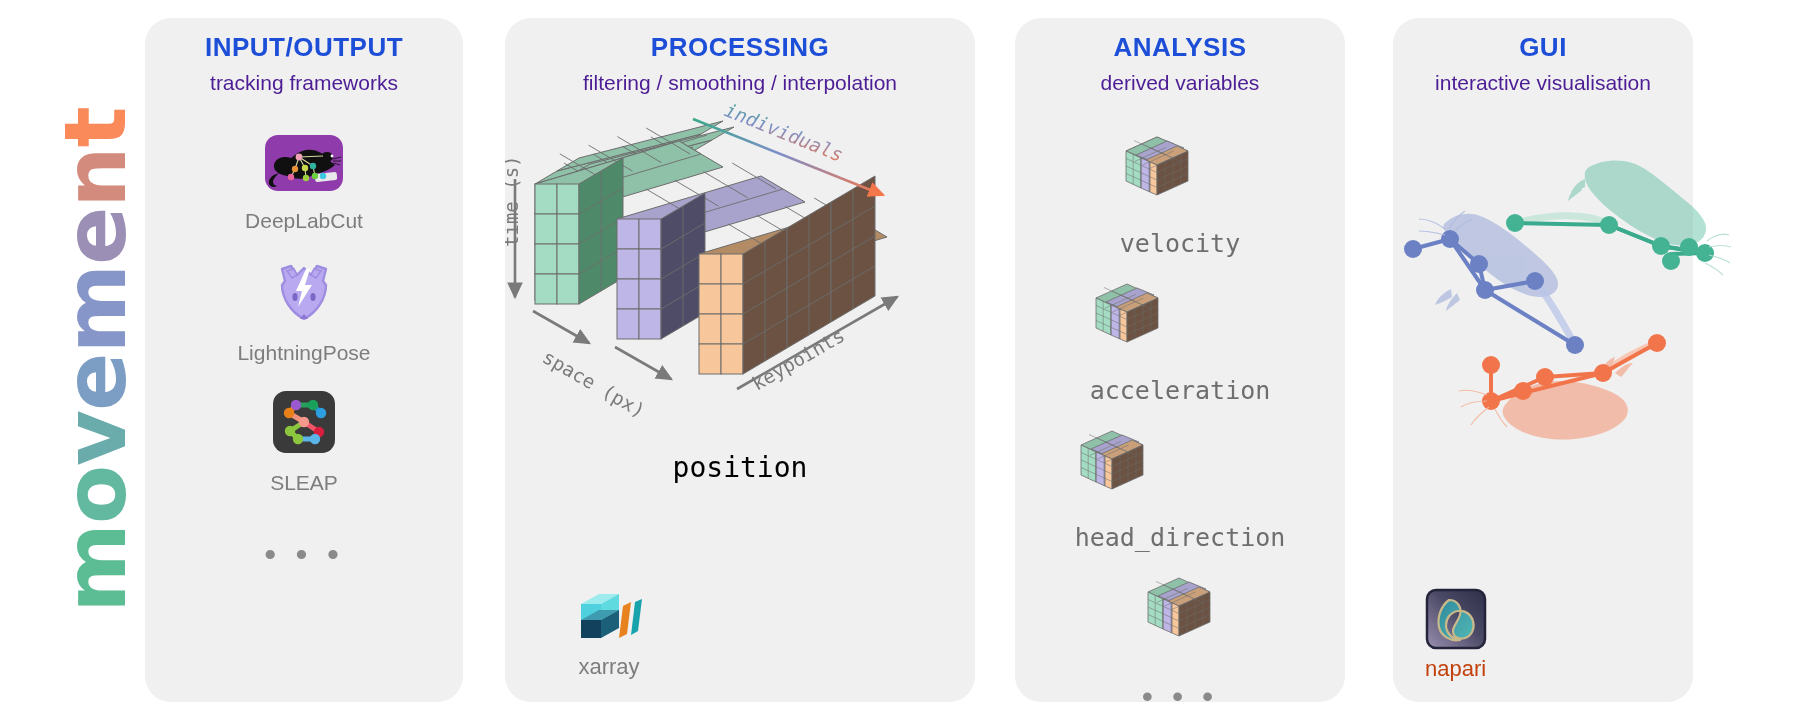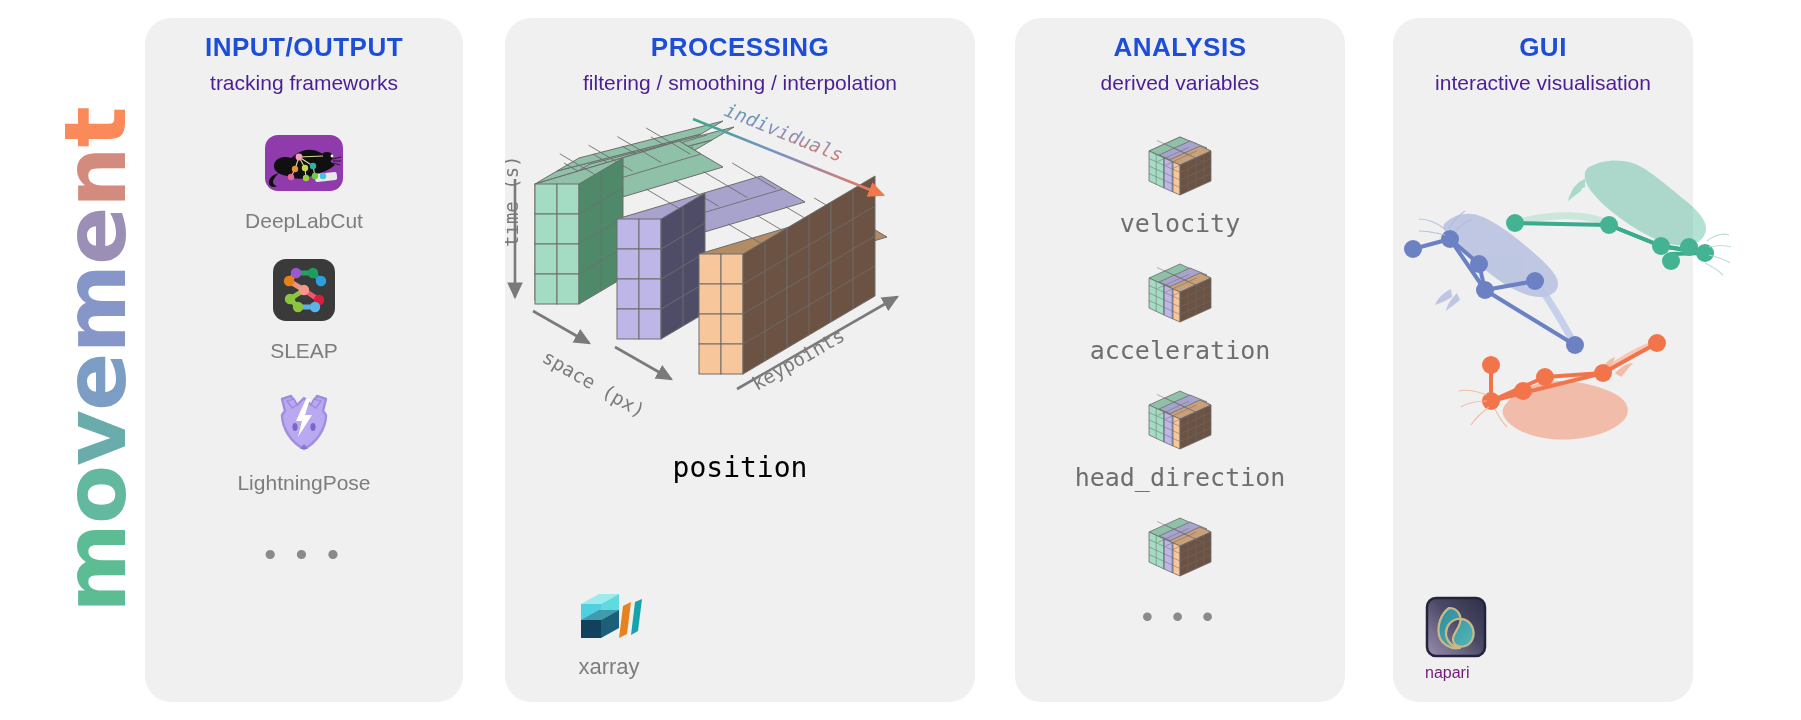--- a/index.html
+++ b/index.html
@@ -41,28 +41,28 @@
 
   
   .cube-area{position:relative;width:470px;height:330px;margin-top:4px;}
   .position-lbl{text-align:center;font-size:28px;color:#000000;
                 font-family:"DejaVu Sans Mono",monospace;margin-top:22px;}
   .xarray-wrap{position:absolute;left:32px;bottom:22px;display:flex;flex-direction:column;align-items:center;margin-left:38px;}
   .xarray-lbl{font-size:22px;color:#7d7d7d;margin-top:2px;}
 
   
   .an-list{margin-top:36px;display:flex;flex-direction:column;align-items:center;gap:20px;}
-  .an-item{display:flex;flex-direction:column;align-items:center;}
+  .an-item{display:flex;flex-direction:column;align-items:flex-start;gap:20px;}
   .an-lbl{font-size:25px;color:#6e6e6e;font-family:"DejaVu Sans Mono",monospace;margin-top:4px;}
   .an-dots{font-size:32px;color:#8a8a8a;letter-spacing:5px;line-height:1;margin-top:14px;}
 
   
   .gui-canvas{position:relative;width:368px;height:430px;margin-top:6px;}
   .napari-wrap{position:absolute;left:32px;bottom:20px;display:flex;flex-direction:column;align-items:flex-start;}
-  .napari-lbl{font-size:16px;color:#701a75;margin-top:2px;}
+  .napari-lbl{font-size:22px;color:#c2410c;margin-top:2px;}
 </style>
 </head>
 <body>
 
 <div class="stage">
 
   <div class="logo-wrap">
     <div class="logo-rot">
       <div class="logo-text" id="brand-letters"><span style="color: rgb(92, 189, 149);">m</span><span style="color: rgb(99, 185, 160);">o</span><span style="color: rgb(106, 172, 171);">v</span><span style="color: rgb(125, 158, 196);">e</span><span style="color: rgb(134, 150, 200);">m</span><span style="color: rgb(156, 143, 181);">e</span><span style="color: rgb(210, 139, 124);">n</span><span style="color: rgb(250, 138, 90);">t</span></div>
     </div>
@@ -102,63 +102,63 @@
                 <circle cx="50" cy="41" r="3.2" fill="#6bcf3e"></circle>
                 <circle cx="58" cy="41" r="3.2" fill="#3ec8e0"></circle>
               </g>
             </g>
           </svg>
         </div>
         <div class="fw-label">DeepLabCut</div>
       </div>
 
       <div class="fw">
-        <div class="sleap-box">
-          <svg width="62" height="62" viewBox="0 0 62 62">
-            <g stroke-width="5" stroke-linecap="round" fill="none">
-              <line x1="23" y1="14" x2="40" y2="14" stroke="#27a05e"></line>
-              <line x1="40" y1="14" x2="48" y2="22" stroke="#1f8fc9"></line>
-              <line x1="23" y1="14" x2="16" y2="22" stroke="#e8801a"></line>
-              <line x1="16" y1="22" x2="31" y2="31" stroke="#f08f7a"></line>
-              <line x1="31" y1="31" x2="46" y2="41" stroke="#f0556a"></line>
-              <line x1="31" y1="31" x2="17" y2="40" stroke="#8cc63f"></line>
-              <line x1="17" y1="40" x2="25" y2="48" stroke="#8cc63f"></line>
-              <line x1="25" y1="48" x2="42" y2="48" stroke="#5ab4e8"></line>
-              <line x1="46" y1="41" x2="42" y2="48" stroke="#d81e3c"></line>
-            </g>
-            <g>
-              <circle cx="23" cy="14" r="5.2" fill="#9b59d0"></circle>
-              <circle cx="40" cy="14" r="5.2" fill="#1aa05a"></circle>
-              <circle cx="48" cy="22" r="5.2" fill="#2d9ee0"></circle>
-              <circle cx="16" cy="22" r="5.2" fill="#e8801a"></circle>
-              <circle cx="31" cy="31" r="5.2" fill="#f4978c"></circle>
-              <circle cx="17" cy="40" r="5.2" fill="#8cc63f"></circle>
-              <circle cx="46" cy="41" r="5.2" fill="#d81e3c"></circle>
-              <circle cx="25" cy="48" r="5.2" fill="#8cc63f"></circle>
-              <circle cx="42" cy="48" r="5.2" fill="#5ab4e8"></circle>
-            </g>
-          </svg>
-        </div>
-        <div class="fw-label">SLEAP</div>
-      </div>
-
-      <div class="fw">
         <div class="lp-box">
           <svg width="68" height="64" viewBox="0 0 68 64">
             <path d="M12 10 L21 7 L27 16 L34 9 L41 16 L47 7 L56 10 L53 22 L56 26
                      C56 40 46 54 34 60 C22 54 12 40 12 26 L15 22 Z" fill="#b9a9f0" stroke="#9f8ee0" stroke-width="2.4" stroke-linejoin="round"></path>
             <path d="M17 12 L24 10 L27 16 L22 19 Z" fill="#b9a9f0" stroke="#9f8ee0" stroke-width="1.6"></path>
             <path d="M51 12 L44 10 L41 16 L46 19 Z" fill="#b9a9f0" stroke="#9f8ee0" stroke-width="1.6"></path>
             <ellipse cx="25" cy="38" rx="2.6" ry="4" fill="#7b68c4"></ellipse>
             <ellipse cx="43" cy="38" rx="2.6" ry="4" fill="#7b68c4"></ellipse>
             <path d="M34 55 L30 60 L38 60 Z" fill="#8a74d4"></path>
             <path d="M36 10 L26 32 L32 32 L28 48 L42 26 L35 26 L40 10 Z" fill="#ffffff"></path>
           </svg>
         </div>
         <div class="fw-label">LightningPose</div>
+      </div>
+
+      <div class="fw">
+        <div class="sleap-box">
+          <svg width="62" height="62" viewBox="0 0 62 62">
+            <g stroke-width="5" stroke-linecap="round" fill="none">
+              <line x1="23" y1="14" x2="40" y2="14" stroke="#27a05e"></line>
+              <line x1="40" y1="14" x2="48" y2="22" stroke="#1f8fc9"></line>
+              <line x1="23" y1="14" x2="16" y2="22" stroke="#e8801a"></line>
+              <line x1="16" y1="22" x2="31" y2="31" stroke="#f08f7a"></line>
+              <line x1="31" y1="31" x2="46" y2="41" stroke="#f0556a"></line>
+              <line x1="31" y1="31" x2="17" y2="40" stroke="#8cc63f"></line>
+              <line x1="17" y1="40" x2="25" y2="48" stroke="#8cc63f"></line>
+              <line x1="25" y1="48" x2="42" y2="48" stroke="#5ab4e8"></line>
+              <line x1="46" y1="41" x2="42" y2="48" stroke="#d81e3c"></line>
+            </g>
+            <g>
+              <circle cx="23" cy="14" r="5.2" fill="#9b59d0"></circle>
+              <circle cx="40" cy="14" r="5.2" fill="#1aa05a"></circle>
+              <circle cx="48" cy="22" r="5.2" fill="#2d9ee0"></circle>
+              <circle cx="16" cy="22" r="5.2" fill="#e8801a"></circle>
+              <circle cx="31" cy="31" r="5.2" fill="#f4978c"></circle>
+              <circle cx="17" cy="40" r="5.2" fill="#8cc63f"></circle>
+              <circle cx="46" cy="41" r="5.2" fill="#d81e3c"></circle>
+              <circle cx="25" cy="48" r="5.2" fill="#8cc63f"></circle>
+              <circle cx="42" cy="48" r="5.2" fill="#5ab4e8"></circle>
+            </g>
+          </svg>
+        </div>
+        <div class="fw-label">SLEAP</div>
       </div>
 
       <div class="dots">• • •</div>
     </div>
   </div>
 
   <div class="panel p2">
     <div class="p-title">PROCESSING</div>
     <div class="p-sub">filtering / smoothing / interpolation</div>
 

